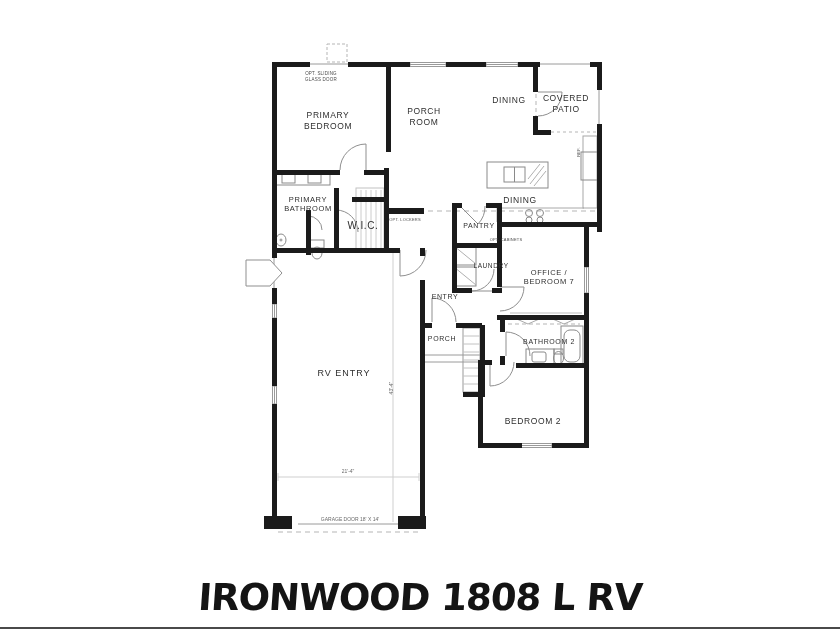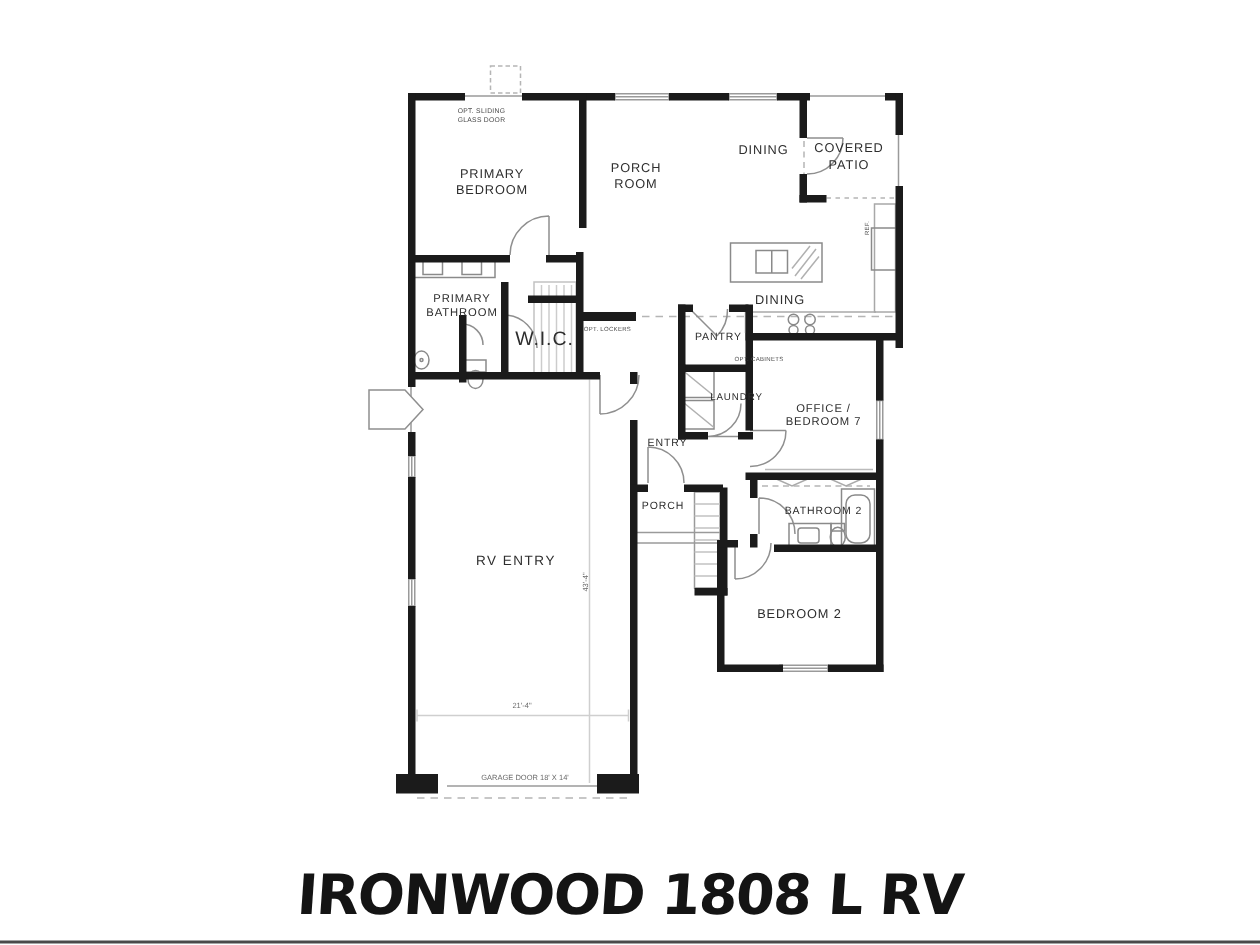--- a/index.html
+++ b/index.html
@@ -197,29 +197,29 @@
   <div class="lbl" style="left:328px;top:121px">PRIMARY
 BEDROOM</div>
   <div class="lbl" style="left:424px;top:117px">PORCH
 ROOM</div>
   <div class="lbl" style="left:509px;top:100px">DINING</div>
   <div class="lbl" style="left:566px;top:104px">COVERED
 PATIO</div>
   <div class="lbl" style="left:520px;top:200px">DINING</div>
   <div class="lbl" style="left:308px;top:204px;font-size:7.5px">PRIMARY
 BATHROOM</div>
-  <div class="lbl" style="left:363px;top:226px;font-size:13px">W.I.C.</div>
+  <div class="lbl" style="left:363px;top:226px;font-size:10px">W.I.C.</div>
   <div class="lbl" style="left:479px;top:226px;font-size:7px">PANTRY</div>
   <div class="lbl" style="left:491px;top:266px;font-size:6.5px">LAUNDRY</div>
   <div class="lbl" style="left:549px;top:277px;font-size:7.5px">OFFICE /
 BEDROOM 7</div>
   <div class="lbl" style="left:445px;top:297px;font-size:7px">ENTRY</div>
   <div class="lbl" style="left:442px;top:339px;font-size:7px">PORCH</div>
   <div class="lbl" style="left:549px;top:342px;font-size:7px">BATHROOM 2</div>
-  <div class="lbl" style="left:533px;top:409px">BEDROOM 2</div>
+  <div class="lbl" style="left:533px;top:421px">BEDROOM 2</div>
   <div class="lbl big" style="left:344px;top:374px">RV ENTRY</div>
 
   
   <div class="lbl tiny" style="left:321px;top:77px">OPT. SLIDING
 GLASS DOOR</div>
   <div class="lbl tiny" style="left:405px;top:219px;font-size:4px">OPT. LOCKERS</div>
   <div class="lbl tiny" style="left:506px;top:239px;font-size:4px">OPT. CABINETS</div>
   <div class="lbl tiny vert" style="left:578px;top:152px;font-size:4px">REF.</div>
   <div class="lbl dim" style="left:350px;top:519px">GARAGE DOOR 18' X 14'</div>
   <div class="lbl dim" style="left:348px;top:471px">21'-4"</div>

